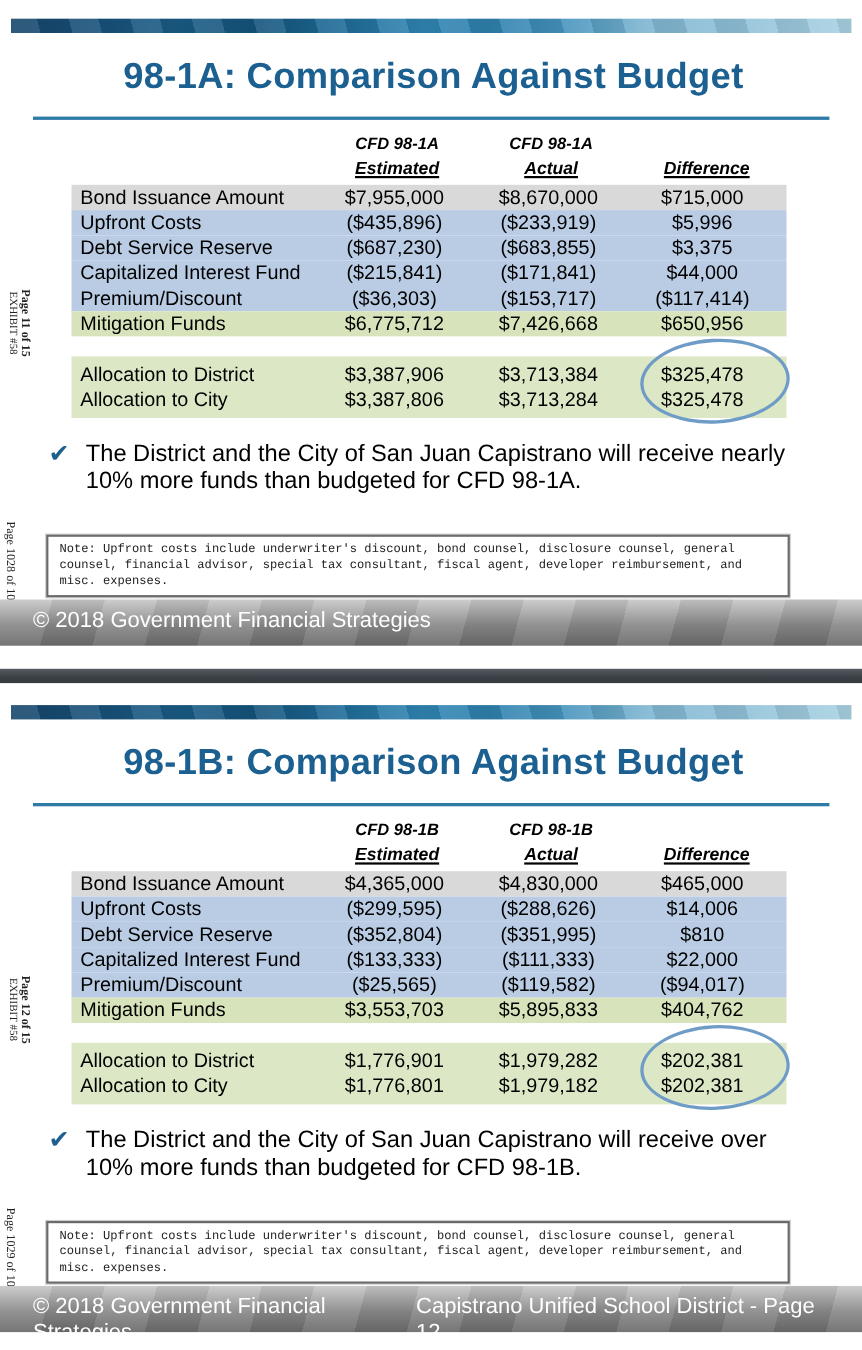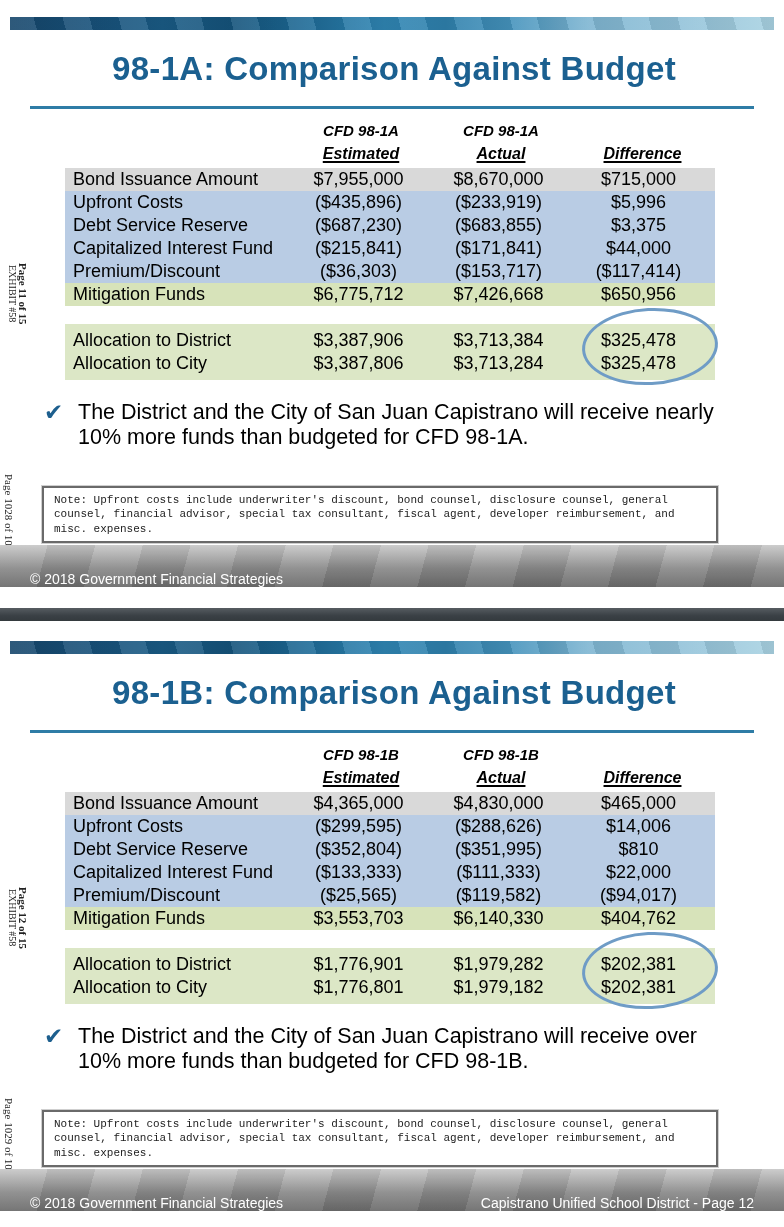--- a/index.html
+++ b/index.html
@@ -58,22 +58,22 @@
   .callout-text { width:640px; font-size:21.5px; line-height:1.17; color:#000; }
 
   .note-box { position:absolute; left:42px; top:486px; width:676px;
     border:2px solid #6a6a6a; box-shadow:0 0 0 1px #cfcfcf; background:#fff;
     padding:5px 10px; font-size:11px; line-height:1.3; color:#222;font-family:Liberation Mono, monospace; }
 
   .footer-band { position:absolute; left:0; top:545px; width:784px; height:42px;
     background:
       repeating-linear-gradient(105deg, rgba(255,255,255,0.07) 0 46px, rgba(0,0,0,0.06) 46px 92px),
       linear-gradient(#c9c9c9, #8a8a8a 55%, #6b6b6b);
-    display:flex; align-items:flex-end; justify-content:space-between;
-    padding:8px 30px 0 30px; color:#ffffff; font-size:14px; }
+    display:flex; align-items:flex-start; justify-content:space-between;
+    padding:8px 30px 0 30px; color:#ffffff; font-size:20px; }
 
   .page-separator { position:absolute; left:0; top:608px; width:784px; height:13px;
     background:linear-gradient(#565c61, #3a4045 60%, #343a3e); }
 </style>
 </head>
 <body>
 
 <div class="slide" id="slide-1">
   <div class="top-band"></div>
   <div class="slide-title">98-1A: Comparison Against Budget</div>
@@ -221,21 +221,21 @@
     </div>
     <div class="grid-row trow bg-blue">
       <div class="cell label">Premium/Discount</div>
       <div class="cell num">($25,565)</div>
       <div class="cell num">($119,582)</div>
       <div class="cell num diff">($94,017)</div>
     </div>
     <div class="grid-row trow bg-green">
       <div class="cell label">Mitigation Funds</div>
       <div class="cell num">$3,553,703</div>
-      <div class="cell num">$6,140,330</div>
+      <div class="cell num">$5,895,833</div>
       <div class="cell num diff">$404,762</div>
     </div>
 
     <div class="spacer-row"></div>
 
     <div class="alloc-block">
       <div class="grid-row trow">
         <div class="cell label">Allocation to District</div>
         <div class="cell num">$1,776,901</div>
         <div class="cell num">$1,979,282</div>

